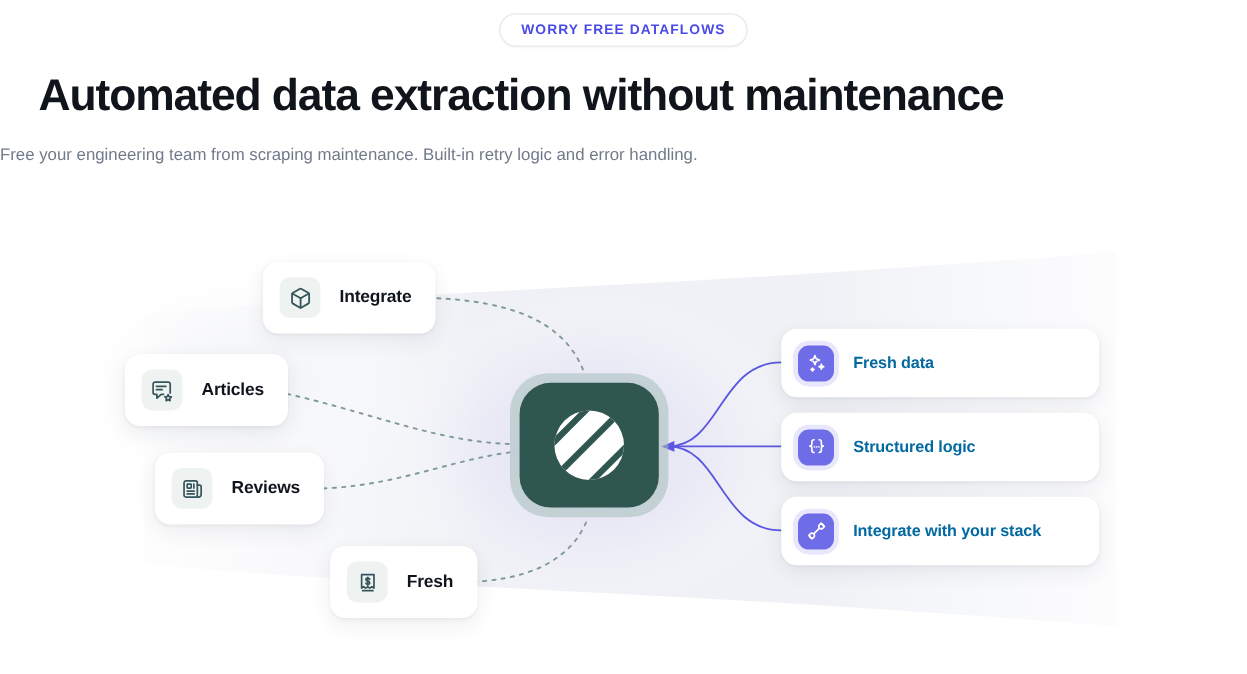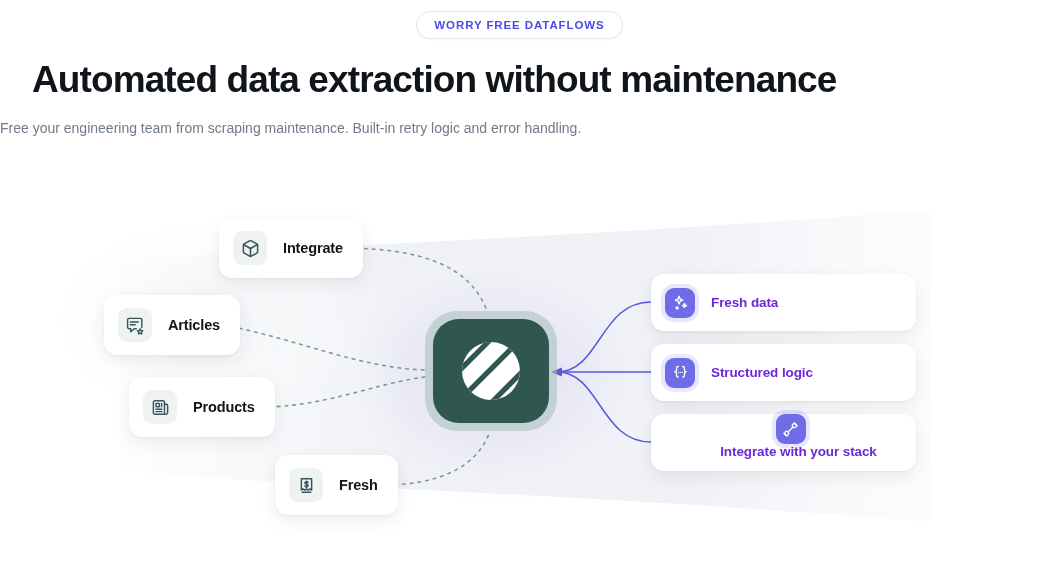--- a/index.html
+++ b/index.html
@@ -137,21 +137,21 @@
     display: flex;
     align-items: center;
     justify-content: center;
     flex: 0 0 auto;
     box-shadow: 0 0 0 4px rgba(111, 108, 232, 0.16);
   }
   .node.out .label {
     margin-left: 16px;
     font-size: 13.5px;
     font-weight: bold;
-    color: #6d28d9;
+    color: #0369a1;
     letter-spacing: -0.1px;
     white-space: nowrap;
   }
 
   
   .hub {
     position: absolute;
     left: 425px;
     top: 141px;
     width: 132px;
@@ -284,21 +284,21 @@
 
     <div class="node src" style="left:129px; top:207px;">
       <span class="tile">
         <svg width="19" height="19" viewBox="0 0 24 24" fill="none" stroke="#36555a" stroke-width="1.8" stroke-linecap="round" stroke-linejoin="round">
           <rect x="3" y="3.5" width="14" height="17" rx="2"></rect>
           <path d="M17 8h2.5a1.5 1.5 0 0 1 1.5 1.5V18a2.5 2.5 0 0 1-2.5 2.5H17"></path>
           <rect x="6.3" y="6.8" width="4.2" height="4.2" rx="0.6"></rect>
           <path d="M13.3 6.8v4.2M6.3 14.2h7.4M6.3 17.2h7.4"></path>
         </svg>
       </span>
-      <span class="label">Products</span>
+      <span class="label">Reviews</span>
     </div>
 
     <div class="node src" style="left:275px; top:285px;">
       <span class="tile">
         <svg width="19" height="19" viewBox="0 0 24 24" fill="none" stroke="#36555a" stroke-width="1.8" stroke-linecap="round" stroke-linejoin="round">
           <path d="M5.5 3.5h13v14.3l-2.2-1.5-2.2 1.5-2.1-1.5-2.2 1.5-2.2-1.5-2.1 1.5z"></path>
           <path d="M12 6.6v8"></path>
           <path d="M14 8.4a2 2 0 0 0-2-1.1c-1.2 0-2 .7-2 1.6s.8 1.4 2 1.6 2 .7 2 1.6-.8 1.6-2 1.6a2 2 0 0 1-2-1.1"></path>
           <path d="M6.6 20.5h10.8"></path>
         </svg>
@@ -321,21 +321,21 @@
       <span class="tile">
         <svg width="17" height="17" viewBox="0 0 24 24" fill="none" stroke="#ffffff" stroke-width="1.9" stroke-linecap="round" stroke-linejoin="round">
           <path d="M9 3.5c-2 0-2.6 1-2.6 2.6v2.4c0 1.6-.8 2.5-2.4 2.5 1.6 0 2.4.9 2.4 2.5v2.4c0 1.6.6 2.6 2.6 2.6"></path>
           <path d="M15 3.5c2 0 2.6 1 2.6 2.6v2.4c0 1.6.8 2.5 2.4 2.5-1.6 0-2.4.9-2.4 2.5v2.4c0 1.6-.6 2.6-2.6 2.6"></path>
           <path d="M9.4 11.9h.02M12 11.9h.02M14.6 11.9h.02"></path>
         </svg>
       </span>
       <span class="label">Structured logic</span>
     </div>
 
-    <div class="node out" style="left:651px; top:244px;flex-direction:column;">
+    <div class="node out" style="left:651px; top:244px;">
       <span class="tile">
         <svg width="17" height="17" viewBox="0 0 24 24" fill="none" stroke="#ffffff" stroke-width="1.9" stroke-linecap="round" stroke-linejoin="round">
           <path d="M8.6 15.4a2.9 2.9 0 1 1-4.1 4.1 2.9 2.9 0 0 1 4.1-4.1z"></path>
           <path d="M19.5 4.5a2.9 2.9 0 1 1-4.1 4.1 2.9 2.9 0 0 1 4.1-4.1z"></path>
           <path d="M8.9 15.1 15.1 8.9"></path>
           <path d="M17.2 2.8 21.2 6.8"></path>
           <path d="M2.8 17.2 6.8 21.2"></path>
         </svg>
       </span>
       <span class="label">Integrate with your stack</span>

